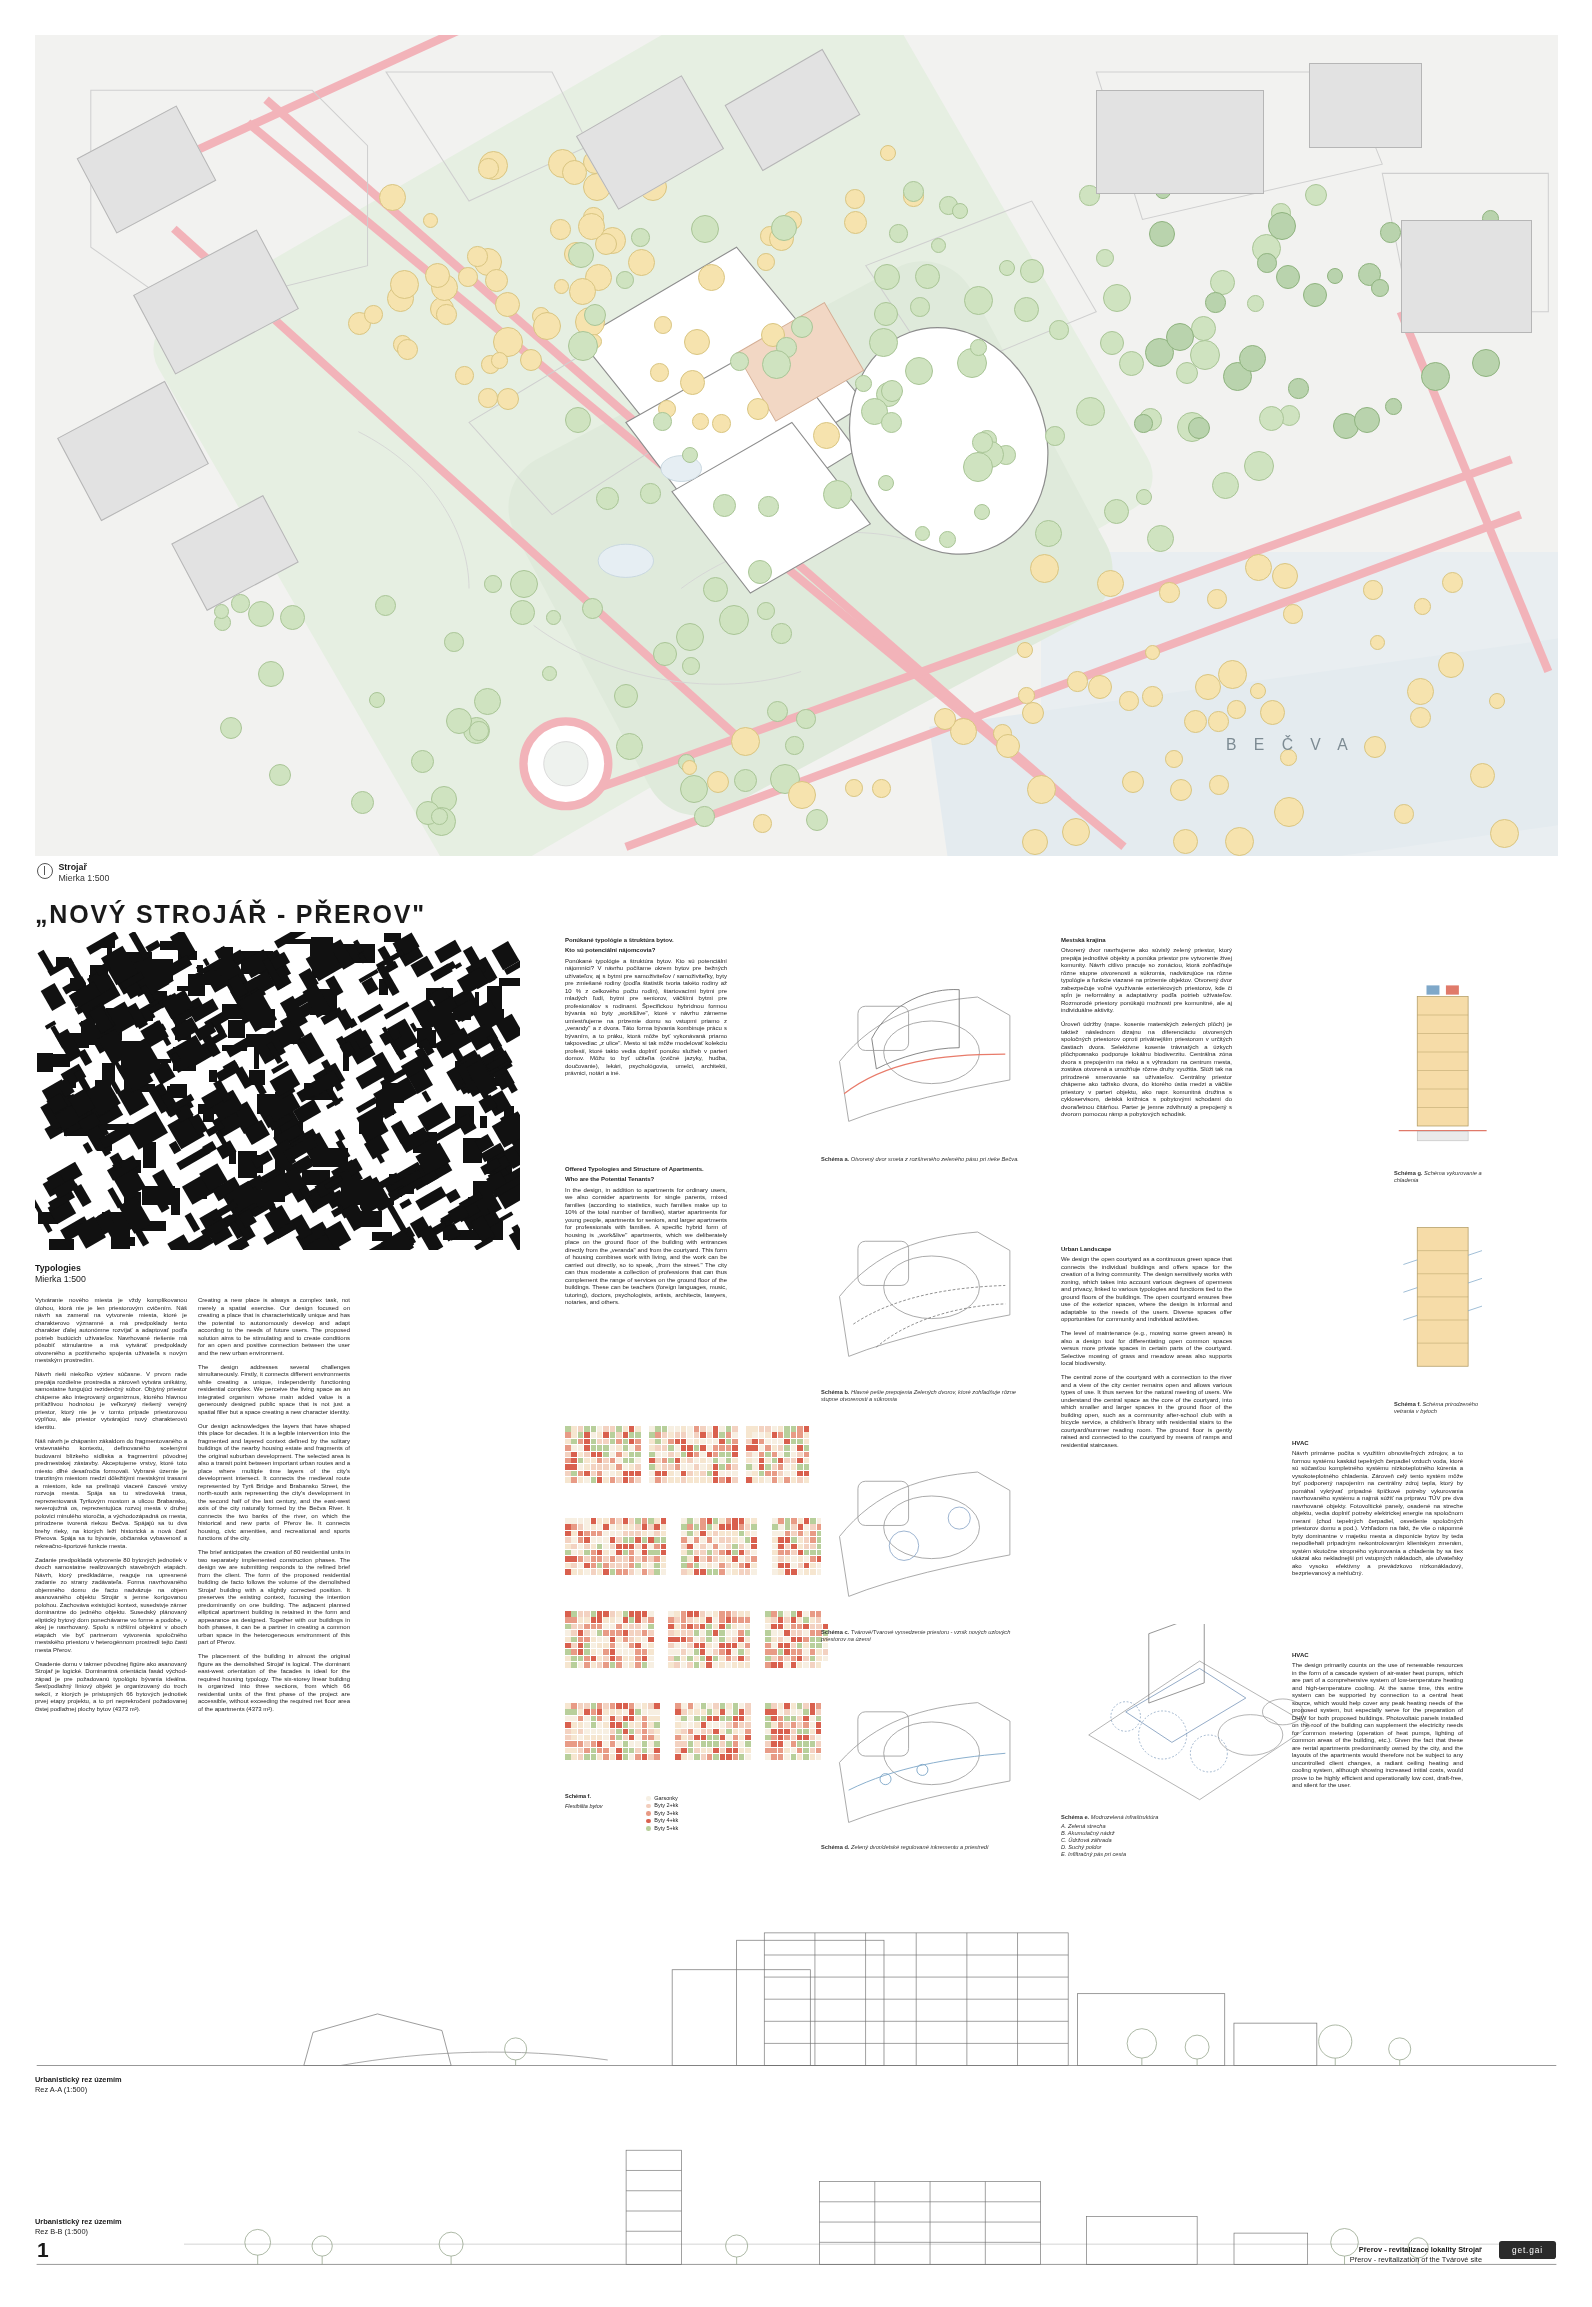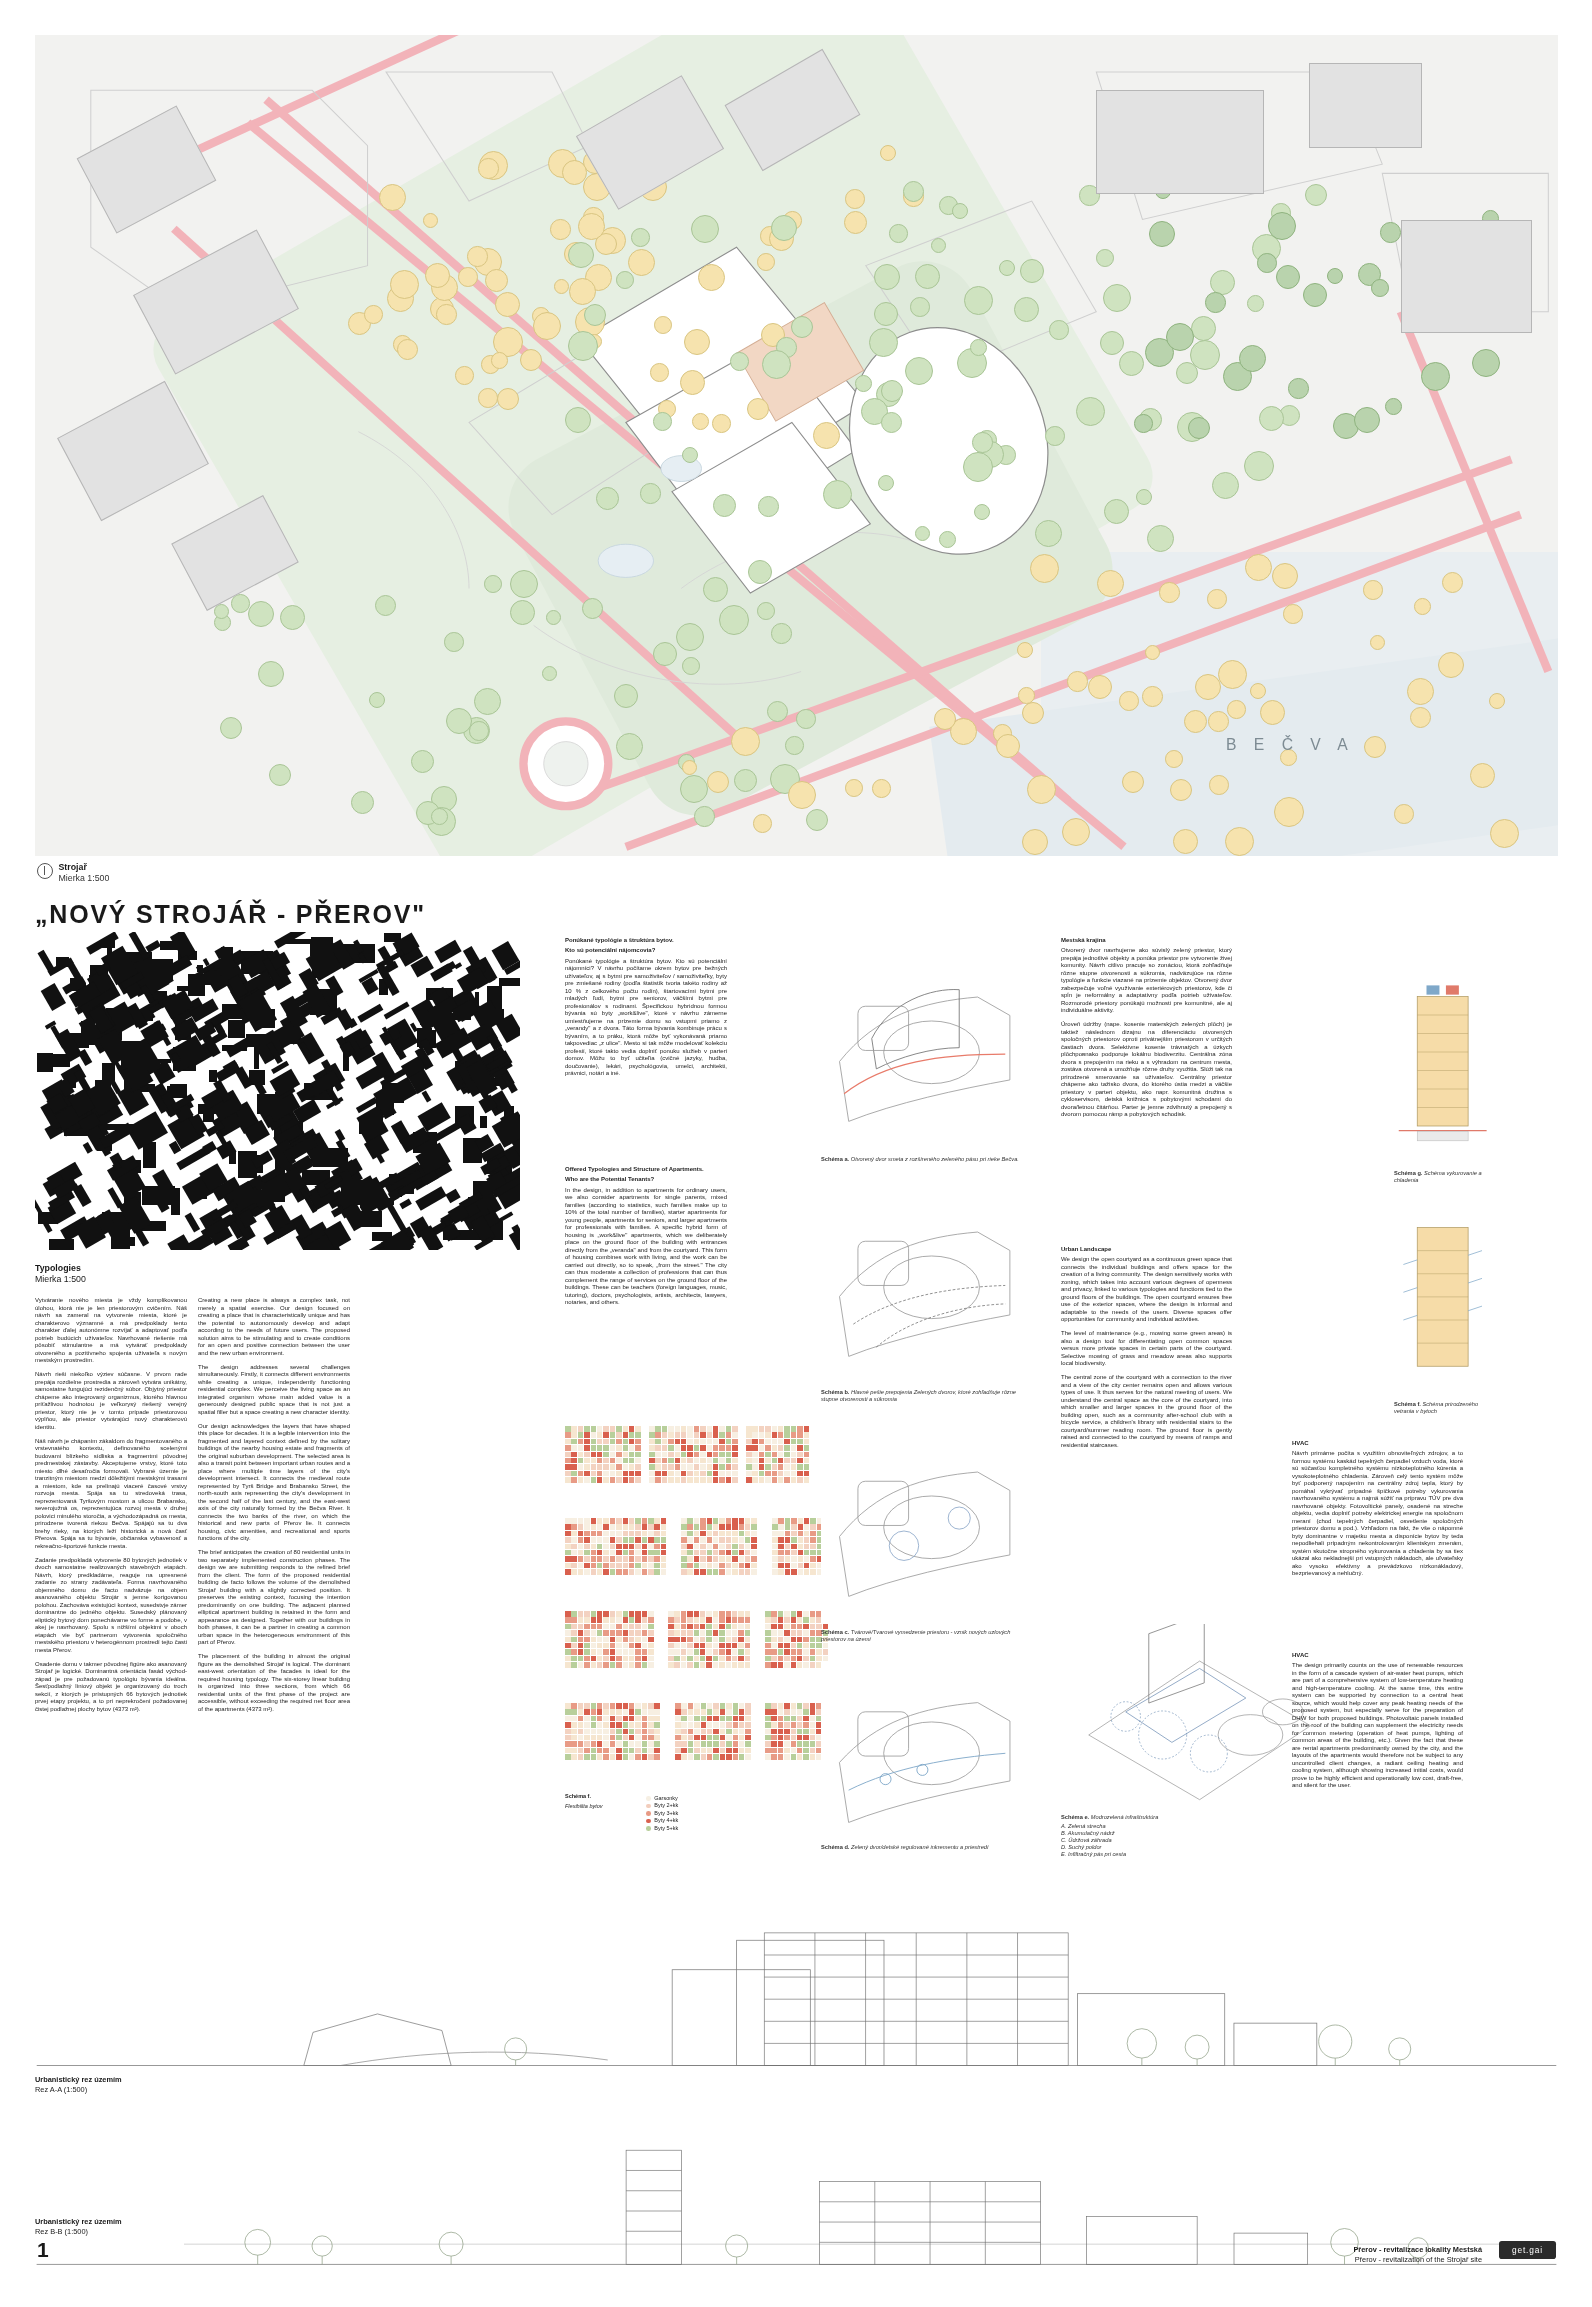--- a/index.html
+++ b/index.html
@@ -2590,19 +2590,19 @@
       </g>
     </svg>
   </div>
   <div class="sec-cap" style="left:35px;top:2217px;">
     <b>Urbanistický rez územím</b>
     <span>Rez B-B (1:500)</span>
   </div>
 
   <div class="pagenum">1</div>
   <div class="footer-r">
-    <b>Přerov - revitalizace lokality Mestská</b>
-    <span>Přerov - revitalization of the Strojař site</span>
+    <b>Přerov - revitalizace lokality Strojař</b>
+    <span>Přerov - revitalization of the Tvárové site</span>
   </div>
   <div class="logo">get.gai</div>
 
 </div>
 
 
 </body></html>

